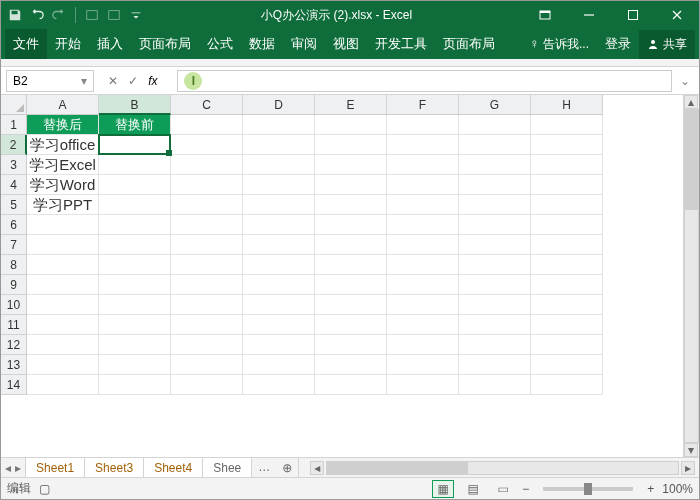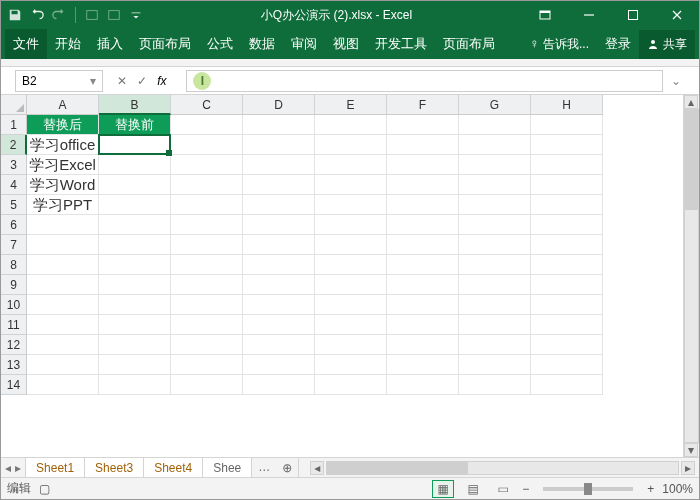--- a/index.html
+++ b/index.html
@@ -13,21 +13,21 @@
 .winbtns{display:flex}
 .winbtn{width:44px;height:28px;display:flex;align-items:center;justify-content:center;color:#fff}
 .winbtn svg{width:12px;height:12px}
 .ribbon-tabs{background:#0e6d3a;height:30px;display:flex;align-items:stretch;color:#fff;padding:0 4px;gap:0}
 .rtab{padding:6px 8px 4px;font-size:13px;cursor:pointer;white-space:nowrap}
 .rtab.file{background:#0a5a30}
 .rright{margin-left:auto;display:flex;align-items:center;gap:0}
 .rright .rtab{padding:6px 8px}
 .share{background:#0a5a30;display:flex;align-items:center;gap:4px}
 .collapsed-ribbon{height:8px;background:#f3f3f3;border-bottom:1px solid #d4d4d4}
-.namebox-bar{height:28px;display:flex;align-items:center;border-bottom:1px solid #d4d4d4;background:#fff;padding:2px 14px;gap:4px}
+.namebox-bar{height:28px;display:flex;align-items:center;border-bottom:1px solid #d4d4d4;background:#fff;padding:2px 5px;gap:4px}
 .namebox{width:88px;height:22px;border:1px solid #ccc;display:flex;align-items:center;padding:0 6px;background:#fff}
 .namebox input{border:0;outline:0;width:60px;font-size:12px}
 .nb-dd{margin-left:auto;color:#888}
 .fx-btns{display:flex;gap:10px;padding:0 10px;color:#777;align-items:center}
 .fx-btns span{cursor:pointer}
 .fx-label{font-style:italic;color:#000000;padding-right:6px}
 .formula-input{flex:1;height:22px;border:1px solid #ccc;position:relative;display:flex;align-items:center;padding:0 8px}
 .formula-input input{border:0;outline:0;flex:1;font-size:12px}
 .cursor-marker{width:18px;height:18px;border-radius:50%;background:#c8e6a0;display:flex;align-items:center;justify-content:center;position:absolute;left:6px;top:1px;color:#4a7a2a;font-weight:bold}
 .fb-expand{color:#888;padding:0 4px}

